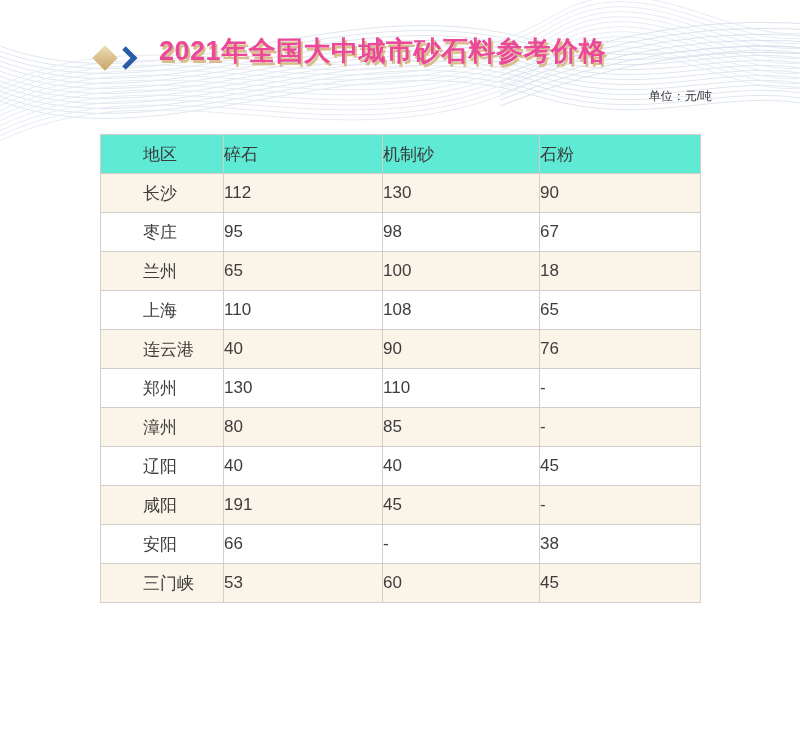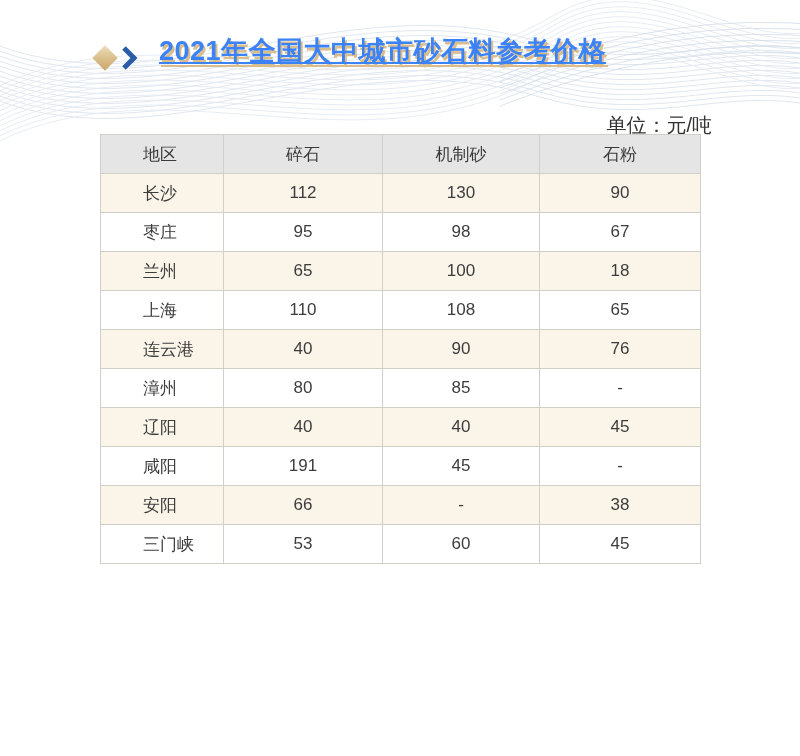--- a/index.html
+++ b/index.html
@@ -20,46 +20,45 @@
     display:flex; align-items:center; gap:3px;
   }
   .diamond {
     width:18px; height:18px; margin-right:4px;
     background:linear-gradient(135deg,#eedfb8 0%, #dcc392 45%, #c9a668 100%);
     transform:rotate(45deg);
   }
   .page-title {
     position:absolute; left:159px; top:33px;
     font-size:27px; font-weight:700; letter-spacing:0.5px;
-    color:#3b82f6;
+    color:#ec4899;
     text-shadow:2px 3px 0 #d9bd8c;
     white-space:nowrap;
-    text-decoration:underline;
   }
   .unit-label {
     position:absolute; left:100px; top:88px; width:612px;
     text-align:right;
-    font-size:20px; color:#333333;margin-top:24px;
+    font-size:12px; color:#333333;
   }
   .table-wrap { position:absolute; left:100px; top:134px; width:601px; }
   table {
     border-collapse:collapse;
     width:600px;
     table-layout:fixed;
     font-size:17px;
     color:#3d3d3d;
   }
   th, td {
     border:1px solid #d2cfc8;
     height:39px;
-    text-align:center;
+    text-align:left;
     font-weight:400;
     vertical-align:middle;
   }
-  thead th { background:#e5e5e5; color:#3a3a3a; }
+  thead th { background:#5eead4; color:#3a3a3a; }
   th.region, td.region { text-align:left; padding-left:42px; }
   tbody tr:nth-child(odd) td { background:#fbf4e8; }
   tbody tr:nth-child(even) td { background:#ffffff; }
 </style>
 </head>
 <body>
 
 <svg class="waves" width="800" height="280" viewBox="0 0 800 280" aria-hidden="true">
   <defs>
     <path id="wA" d="M-40,28 C140,128 330,-22 540,42 C660,78 740,22 840,58" fill="none"></path>
@@ -156,20 +155,26 @@
           <td>108</td>
           <td>65</td>
         </tr>
         <tr>
           <td class="region">连云港</td>
           <td>40</td>
           <td>90</td>
           <td>76</td>
         </tr>
         <tr>
+          <td class="region">郑州</td>
+          <td>130</td>
+          <td>110</td>
+          <td>-</td>
+        </tr>
+        <tr>
           <td class="region">漳州</td>
           <td>80</td>
           <td>85</td>
           <td>-</td>
         </tr>
         <tr>
           <td class="region">辽阳</td>
           <td>40</td>
           <td>40</td>
           <td>45</td>

